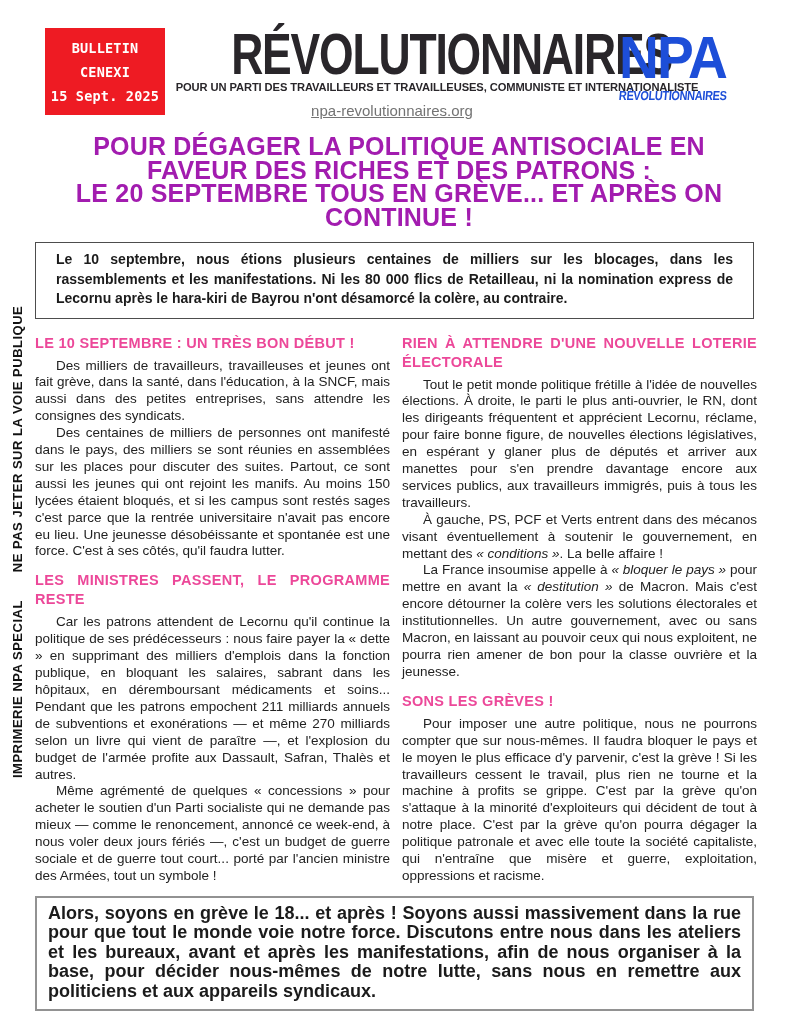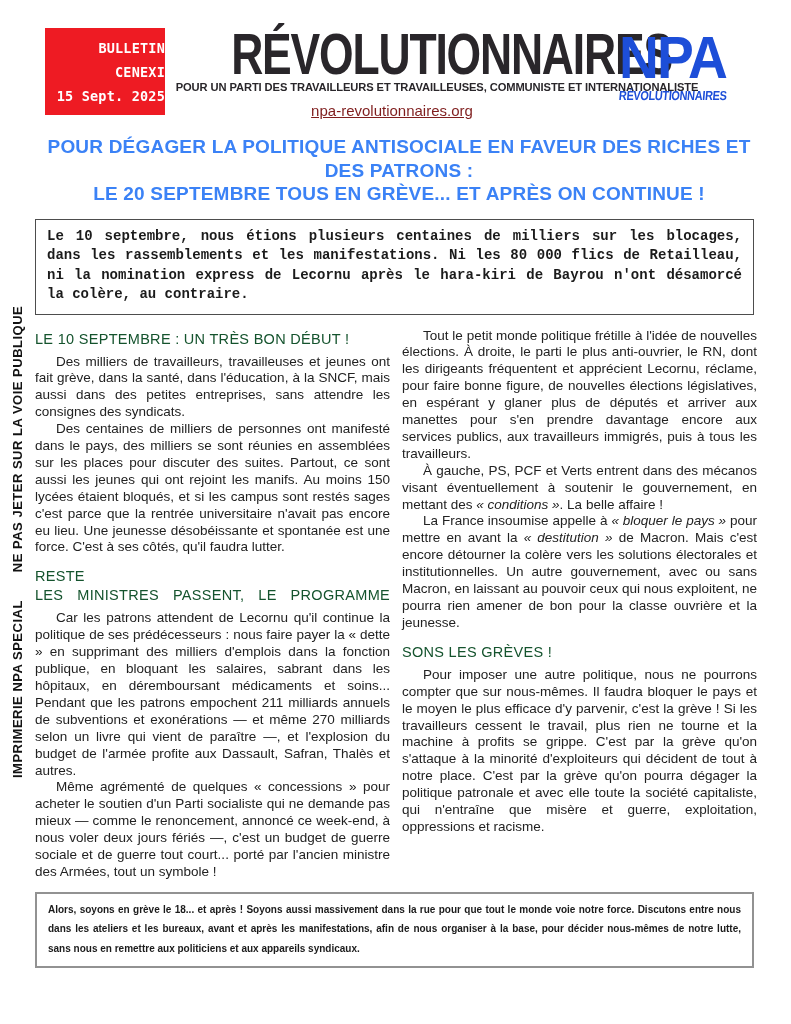--- a/index.html
+++ b/index.html
@@ -8,73 +8,73 @@
     background:#ffffff; overflow:hidden;
     font-family:"Liberation Sans", sans-serif; color:#1c1c1c;
   }
 
   
   .header { display:flex; align-items:flex-start; padding:28px 40px 0 45px; }
   .bulletin-box {
     width:120px; height:87px; background:#ee1b23; color:#ffffff; flex:0 0 auto;
     display:flex; flex-direction:column; justify-content:center; gap:8px;
     text-align:center; font-family:"DejaVu Sans Mono", monospace;
-    font-weight:bold; font-size:13.5px; letter-spacing:0.2px;align-items:flex-end;
+    font-weight:bold; font-size:13.5px; letter-spacing:0.2px;
   }
   .masthead { flex:1 1 auto; text-align:center; margin:0 4px; min-width:0; }
   .masthead-title {
     display:inline-block; font-size:57px; line-height:52px; font-weight:bold;
     letter-spacing:-1.5px; white-space:nowrap; color:#29262a;
     transform:scaleX(0.78); transform-origin:center top;
   }
   .masthead-subtitle {
     display:block; margin-top:1px; font-size:11.5px; font-weight:bold;
     white-space:nowrap; color:#29262a; letter-spacing:-0.1px;
     transform:scaleX(0.97); transform-origin:center top;
   }
   .site-link {
-    display:inline-block; margin-top:9px; font-size:15px; color:#7f1d1d;
+    display:inline-block; margin-top:9px; font-size:15px; color:#737373;
     text-decoration:underline; cursor:pointer;
   }
   .npa-logo { flex:0 0 auto; width:132px; padding-top:7px; color:#1d4ed8; }
   .npa-acronym {
     display:inline-block; font-size:60px; line-height:46px; font-weight:bold;
     letter-spacing:-2px; transform:scaleX(0.92); transform-origin:left center;
   }
   .npa-caption {
     display:inline-block; margin-top:6px; font-size:13px; font-weight:bold;
     white-space:nowrap; letter-spacing:-0.4px;
     transform:scaleX(0.84) skewX(-6deg); transform-origin:left center;
   }
 
   
   .headline {
     margin:15px 38px 0 45px; text-align:center; font-weight:bold;
-    font-size:19px; line-height:23.5px; color:#3b82f6; letter-spacing:0.2px;
+    font-size:25px; line-height:23.5px; color:#a21caf; letter-spacing:0.2px;
   }
 
   
   .intro-box {
     margin:13px 37px 0 35px; border:1px solid #4d4d4d;
-    padding:7px 11px 9px; font-weight:bold; font-size:14px; line-height:19.5px;
-    text-align:justify; color:#1b1b1b;font-family:Liberation Mono, monospace;
+    padding:7px 20px 9px; font-weight:bold; font-size:14px; line-height:19.5px;
+    text-align:justify; color:#1b1b1b;
   }
   .outro-box {
     margin:11px 37px 0 35px; border:2px solid #929292;
-    padding:6px 11px 8px; font-weight:bold; font-size:10px; line-height:19.5px;
+    padding:6px 11px 8px; font-weight:bold; font-size:18px; line-height:19.5px;
     text-align:justify; color:#1b1b1b;
   }
 
   
   .columns { display:flex; gap:12px; margin:13px 34px 0 35px; }
   .col { flex:1 1 0; font-size:13.5px; line-height:16.9px; text-align:justify; color:#222; }
   .col p { margin:0; text-indent:21px; }
   .col h3 {
-    font-size:14.5px; line-height:19px; margin:11px 0 5px; color:#14532d;
-    letter-spacing:0.3px; font-weight:normal;
+    font-size:14.5px; line-height:19px; margin:11px 0 5px; color:#ec4899;
+    letter-spacing:0.3px; font-weight:bold;
   }
   .col h3:first-child { margin-top:2px; }
   .h-line { display:block; }
   .h-line.spread { text-align-last:justify; }
   .h-line:empty { display:none; }
   .col i { }
 
   
   .margin-note {
     position:absolute; left:10px; top:778px; white-space:nowrap;
@@ -117,28 +117,32 @@
   <main class="columns">
 
     <section class="col">
       <h3>
         <span class="h-line">LE 10 SEPTEMBRE : UN TRÈS BON DÉBUT !</span>
 
       </h3>
       <p>Des milliers de travailleurs, travailleuses et jeunes ont fait grève, dans la santé, dans l'éducation, à la SNCF, mais aussi dans des petites entreprises, sans attendre les consignes des syndicats.</p>
       <p>Des centaines de milliers de personnes ont manifesté dans le pays, des milliers se sont réunies en assemblées sur les places pour discuter des suites. Partout, ce sont aussi les jeunes qui ont rejoint les manifs. Au moins 150 lycées étaient bloqués, et si les campus sont restés sages c'est parce que la rentrée universitaire n'avait pas encore eu lieu. Une jeunesse désobéissante et spontanée est une force. C'est à ses côtés, qu'il faudra lutter.</p>
       <h3>
+        <span class="h-line spread">LES MINISTRES PASSENT, LE PROGRAMME</span>
         <span class="h-line">RESTE</span>
-        <span class="h-line spread">LES MINISTRES PASSENT, LE PROGRAMME</span>
       </h3>
       <p>Car les patrons attendent de Lecornu qu'il continue la politique de ses prédécesseurs : nous faire payer la « dette » en supprimant des milliers d'emplois dans la fonction publique, en bloquant les salaires, sabrant dans les hôpitaux, en déremboursant médicaments et soins... Pendant que les patrons empochent 211 milliards annuels de subventions et exonérations — et même 270 milliards selon un livre qui vient de paraître —, et l'explosion du budget de l'armée profite aux Dassault, Safran, Thalès et autres.</p>
       <p>Même agrémenté de quelques « concessions » pour acheter le soutien d'un Parti socialiste qui ne demande pas mieux — comme le renoncement, annoncé ce week-end, à nous voler deux jours fériés —, c'est un budget de guerre sociale et de guerre tout court... porté par l'ancien ministre des Armées, tout un symbole !</p>
     </section>
 
     <section class="col">
+      <h3>
+        <span class="h-line spread">RIEN À ATTENDRE D'UNE NOUVELLE LOTERIE</span>
+        <span class="h-line">ÉLECTORALE</span>
+      </h3>
       <p>Tout le petit monde politique frétille à l'idée de nouvelles élections. À droite, le parti le plus anti-ouvrier, le RN, dont les dirigeants fréquentent et apprécient Lecornu, réclame, pour faire bonne figure, de nouvelles élections législatives, en espérant y glaner plus de députés et arriver aux manettes pour s'en prendre davantage encore aux services publics, aux travailleurs immigrés, puis à tous les travailleurs.</p>
       <p><span>À gauche, PS, PCF et Verts entrent dans des mécanos visant éventuellement à soutenir le gouvernement, en mettant des </span><i>« conditions »</i><span>. La belle affaire !</span></p>
       <p><span>La France insoumise appelle à </span><i>« bloquer le pays »</i><span> pour mettre en avant la </span><i>« destitution »</i><span> de Macron. Mais c'est encore détourner la colère vers les solutions électorales et institutionnelles. Un autre gouvernement, avec ou sans Macron, en laissant au pouvoir ceux qui nous exploitent, ne pourra rien amener de bon pour la classe ouvrière et la jeunesse.</span></p>
       <h3>
         <span class="h-line">SONS LES GRÈVES !</span>
       </h3>
       <p>Pour imposer une autre politique, nous ne pourrons compter que sur nous-mêmes. Il faudra bloquer le pays et le moyen le plus efficace d'y parvenir, c'est la grève ! Si les travailleurs cessent le travail, plus rien ne tourne et la machine à profits se grippe. C'est par la grève qu'on s'attaque à la minorité d'exploiteurs qui décident de tout à notre place. C'est par la grève qu'on pourra dégager la politique patronale et avec elle toute la société capitaliste, qui n'entraîne que misère et guerre, exploitation, oppressions et racisme.</p>
     </section>
 
   </main>

